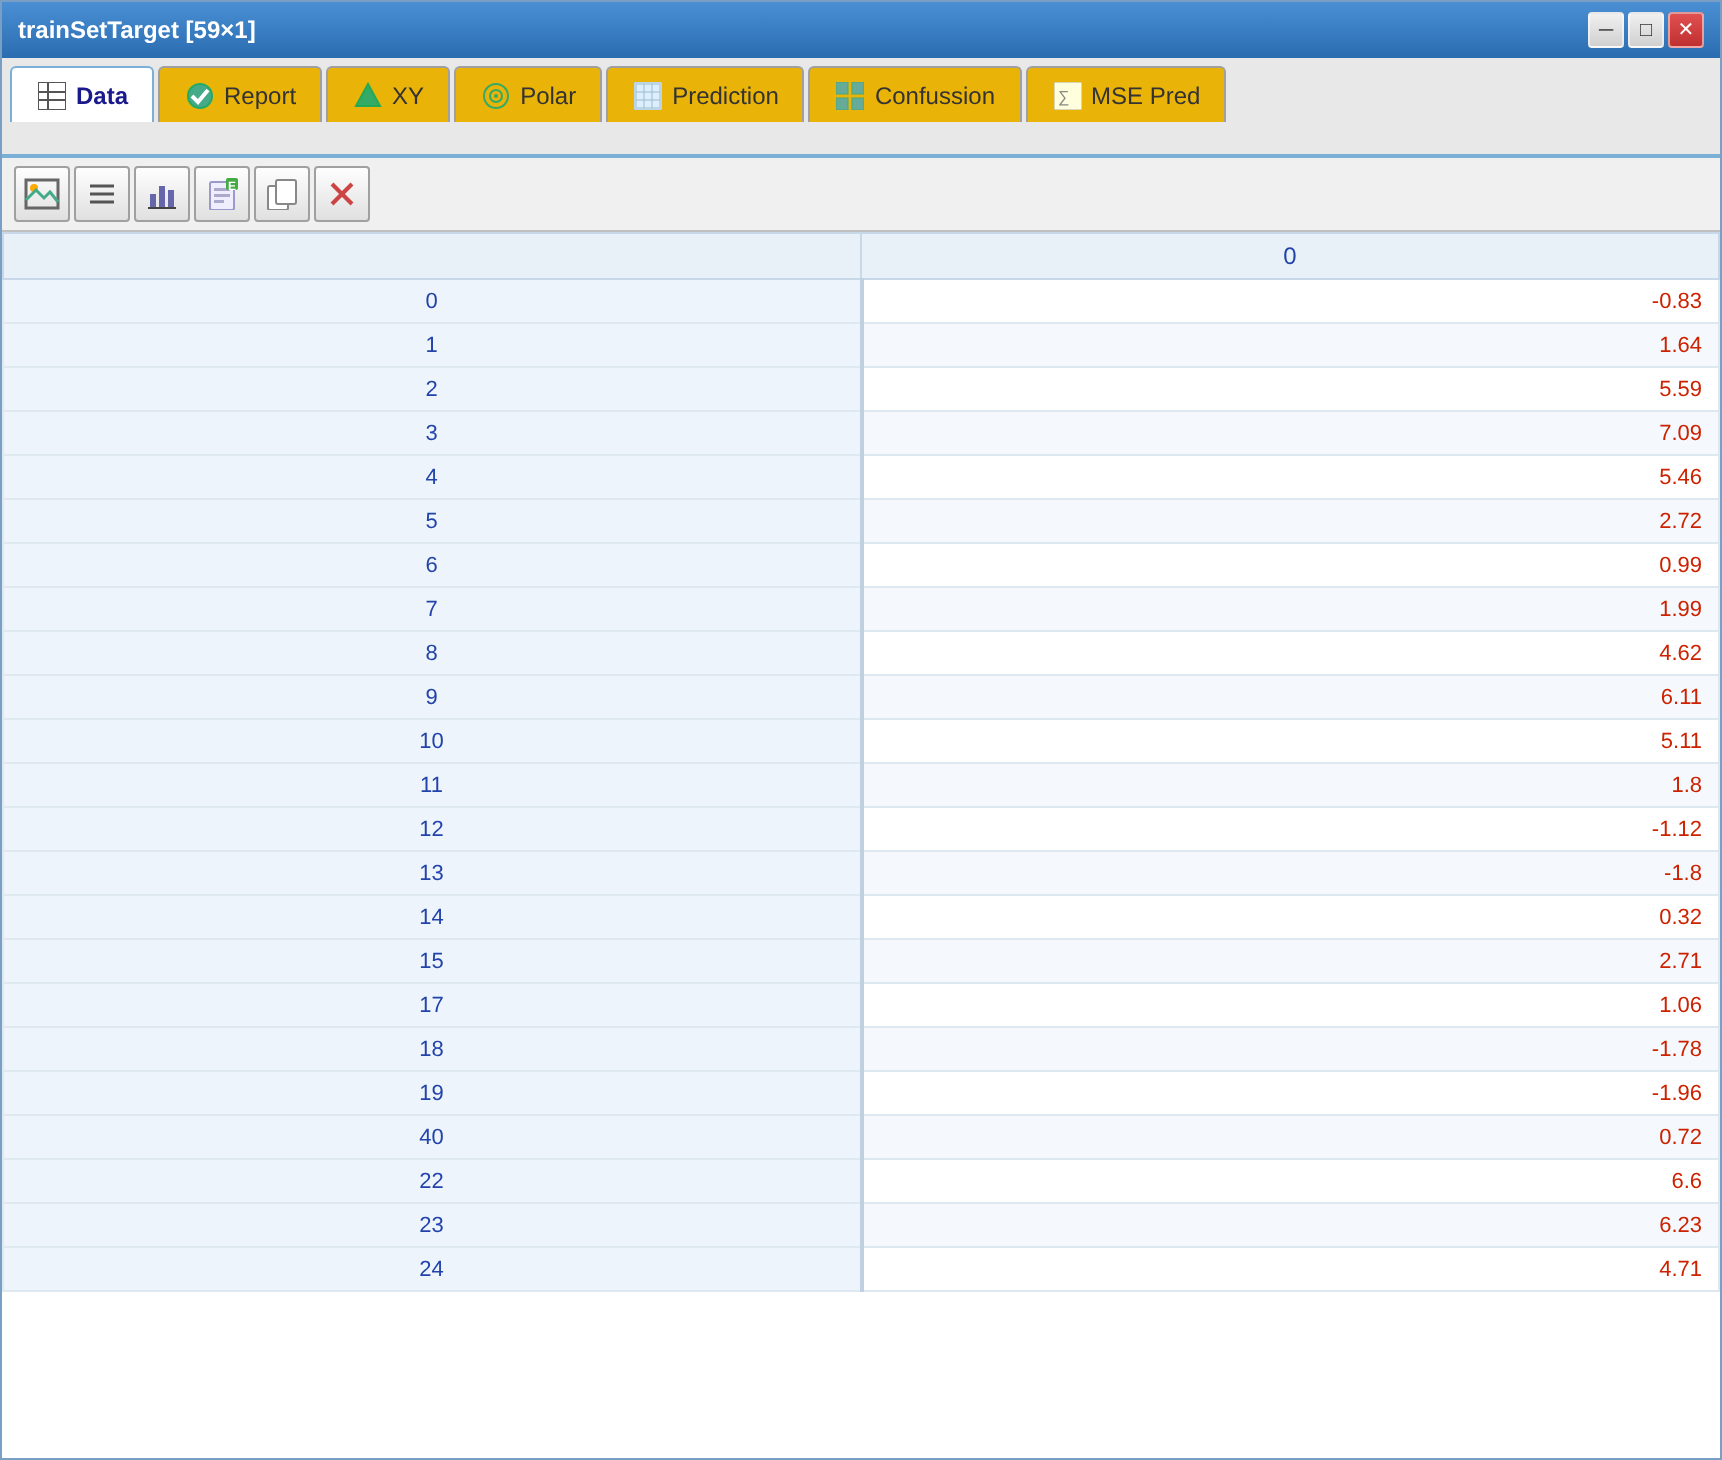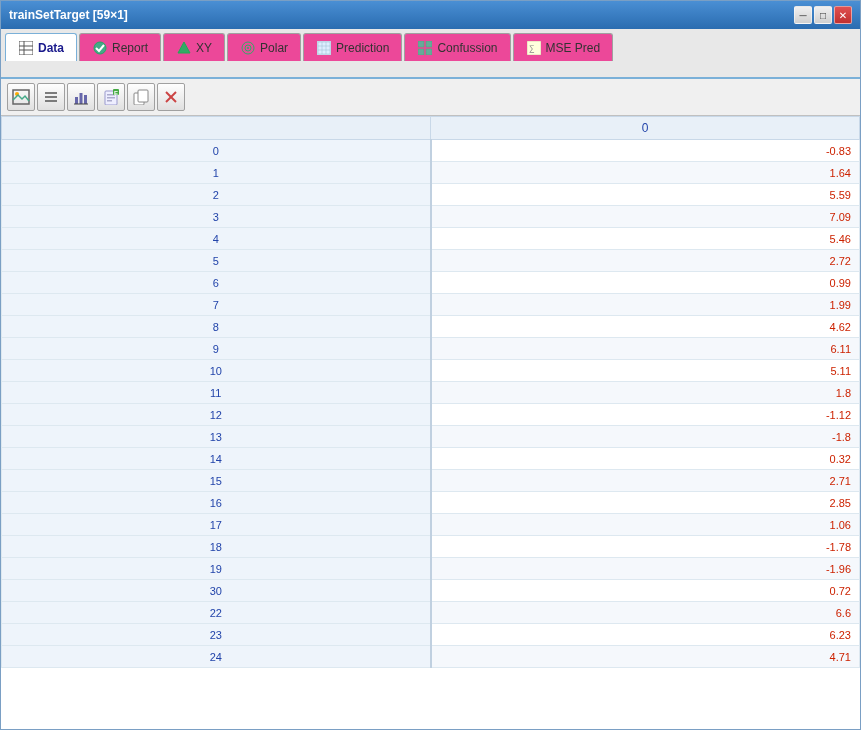--- a/index.html
+++ b/index.html
@@ -64,21 +64,21 @@
       min-height: 34px;
       gap: 2px;
       padding-top: 4px;
     }
 
     .tab {
       display: flex;
       align-items: center;
       gap: 4px;
       padding: 4px 12px;
-      background: #ec4899;
+      background: #eab308;
       border: 1px solid #a0a0a0;
       border-bottom: none;
       cursor: pointer;
       height: 28px;
       border-radius: 3px 3px 0 0;
       font-size: 12px;
       color: #333;
     }
 
     .tab.active {
@@ -412,37 +412,33 @@
               </tr>
               <tr>
                 <td class="row-index">14</td>
                 <td class="value">0.32</td>
               </tr>
               <tr>
                 <td class="row-index">15</td>
                 <td class="value">2.71</td>
               </tr>
               <tr>
-                <td class="row-index">16</td>
-                <td class="value">2.85</td>
-              </tr>
-              <tr>
                 <td class="row-index">17</td>
                 <td class="value">1.06</td>
               </tr>
               <tr>
                 <td class="row-index">18</td>
                 <td class="value">-1.78</td>
               </tr>
               <tr>
                 <td class="row-index">19</td>
                 <td class="value">-1.96</td>
               </tr>
               <tr>
-                <td class="row-index">30</td>
+                <td class="row-index">40</td>
                 <td class="value">0.72</td>
               </tr>
               <tr>
                 <td class="row-index">22</td>
                 <td class="value">6.6</td>
               </tr>
               <tr>
                 <td class="row-index">23</td>
                 <td class="value">6.23</td>
               </tr>

